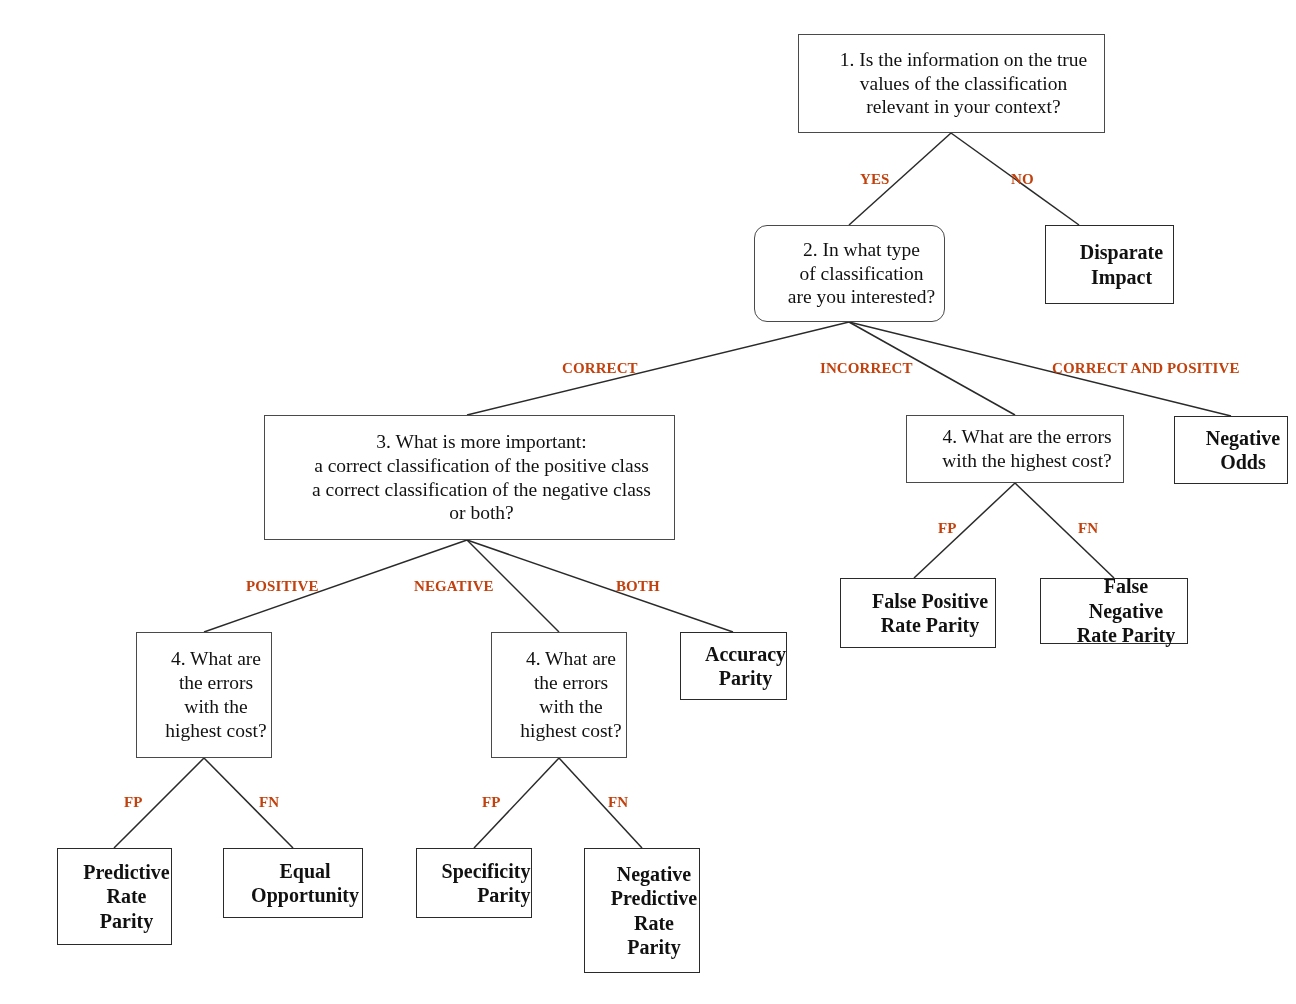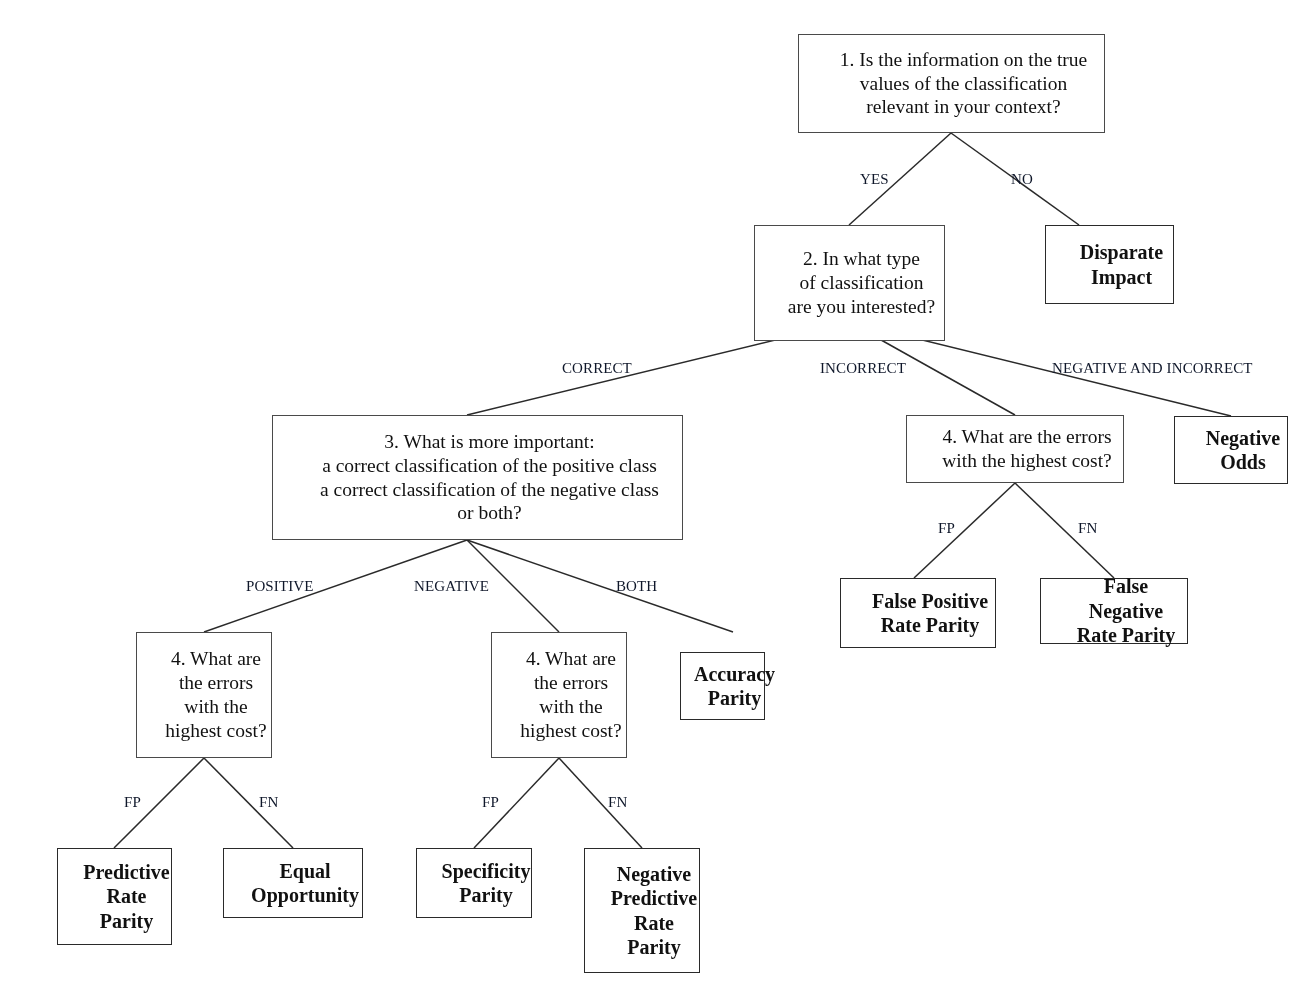--- a/index.html
+++ b/index.html
@@ -43,27 +43,28 @@
     font-size: 19.5px;
   }
   .node.leaf {
     font-weight: bold;
     font-size: 20px;
     border-color: #2a2a2a;
     border-width: 1.8px;
   }
   .edge-label {
     position: absolute;
-    color: #0f172a;
+    color: #c2410c;
     font-family: "Liberation Serif", "DejaVu Serif", serif;
     font-size: 15px;
     letter-spacing: 0.1px;
     white-space: nowrap;
     background: transparent;
     line-height: 1;
+    font-weight: bold;
   }
 </style>
 </head>
 <body>
 
 <div id="canvas">
   <svg id="edges" viewBox="0 0 1296 1004" xmlns="http://www.w3.org/2000/svg">
       <line x1="951" y1="133" x2="849" y2="225" stroke="#2a2a2a" stroke-width="1.5"></line>
       <line x1="951" y1="133" x2="1079" y2="225" stroke="#2a2a2a" stroke-width="1.5"></line>
       <line x1="849" y1="322" x2="467" y2="415" stroke="#2a2a2a" stroke-width="1.5"></line>
@@ -76,65 +77,65 @@
       <line x1="1015" y1="483" x2="1114" y2="578" stroke="#2a2a2a" stroke-width="1.5"></line>
       <line x1="204" y1="758" x2="114" y2="848" stroke="#2a2a2a" stroke-width="1.5"></line>
       <line x1="204" y1="758" x2="293" y2="848" stroke="#2a2a2a" stroke-width="1.5"></line>
       <line x1="559" y1="758" x2="474" y2="848" stroke="#2a2a2a" stroke-width="1.5"></line>
       <line x1="559" y1="758" x2="642" y2="848" stroke="#2a2a2a" stroke-width="1.5"></line>
     </svg>
   <div id="nodes-layer">
       <div class="node question" style="left: 798px; top: 34px; width: 307px; height: 99px;">1. Is the information on the true
 values of the classification
 relevant in your context?</div>
-      <div class="node question" style="left: 754px; top: 225px; width: 191px; height: 116px;">2. In what type
+      <div class="node question" style="left: 754px; top: 225px; width: 191px; height: 97px; border-radius: 13px;">2. In what type
 of classification
 are you interested?</div>
       <div class="node leaf" style="left: 1014px; top: 225px; width: 129px; height: 79px; margin-left: 31px;">Disparate
 Impact</div>
-      <div class="node question" style="left: 272px; top: 415px; width: 411px; height: 125px;">3. What is more important:
+      <div class="node question" style="left: 264px; top: 415px; width: 411px; height: 125px;">3. What is more important:
 a correct classification of the positive class
 a correct classification of the negative class
 or both?</div>
       <div class="node question" style="left: 906px; top: 415px; width: 218px; height: 68px;">4. What are the errors
 with the highest cost?</div>
       <div class="node leaf" style="left: 1174px; top: 416px; width: 114px; height: 68px;">Negative
 Odds</div>
       <div class="node leaf" style="left: 840px; top: 578px; width: 156px; height: 70px;">False Positive
 Rate Parity</div>
       <div class="node leaf" style="left: 1040px; top: 578px; width: 148px; height: 66px;">False Negative
 Rate Parity</div>
       <div class="node question" style="left: 136px; top: 632px; width: 136px; height: 126px;">4. What are
 the errors
 with the
 highest cost?</div>
       <div class="node question" style="left: 491px; top: 632px; width: 136px; height: 126px;">4. What are
 the errors
 with the
 highest cost?</div>
-      <div class="node leaf" style="left: 680px; top: 652px; width: 85px; height: 68px;">Accuracy
+      <div class="node leaf" style="left: 680px; top: 632px; width: 107px; height: 68px;">Accuracy
 Parity</div>
       <div class="node leaf" style="left: 57px; top: 848px; width: 115px; height: 97px;">Predictive
 Rate
 Parity</div>
       <div class="node leaf" style="left: 223px; top: 848px; width: 140px; height: 70px;">Equal
 Opportunity</div>
-      <div class="node leaf" style="left: 416px; top: 848px; width: 116px; height: 70px;">Specificity
+      <div class="node leaf" style="left: 416px; top: 848px; width: 116px; height: 70px; text-align: right;">Specificity
 Parity</div>
       <div class="node leaf" style="left: 584px; top: 848px; width: 116px; height: 125px;">Negative
 Predictive
 Rate
 Parity</div>
     </div>
   <div id="labels-layer">
       <div class="edge-label" style="left: 860px; top: 172px;">YES</div>
       <div class="edge-label" style="left: 1011px; top: 172px;">NO</div>
       <div class="edge-label" style="left: 562px; top: 361px;">CORRECT</div>
       <div class="edge-label" style="left: 820px; top: 361px;">INCORRECT</div>
-      <div class="edge-label" style="left: 1052px; top: 361px;">NEGATIVE AND INCORRECT</div>
+      <div class="edge-label" style="left: 1052px; top: 361px;">CORRECT AND POSITIVE</div>
       <div class="edge-label" style="left: 246px; top: 579px;">POSITIVE</div>
       <div class="edge-label" style="left: 414px; top: 579px;">NEGATIVE</div>
       <div class="edge-label" style="left: 616px; top: 579px;">BOTH</div>
       <div class="edge-label" style="left: 938px; top: 521px;">FP</div>
       <div class="edge-label" style="left: 1078px; top: 521px;">FN</div>
       <div class="edge-label" style="left: 124px; top: 795px;">FP</div>
       <div class="edge-label" style="left: 259px; top: 795px;">FN</div>
       <div class="edge-label" style="left: 482px; top: 795px;">FP</div>
       <div class="edge-label" style="left: 608px; top: 795px;">FN</div>
     </div>

